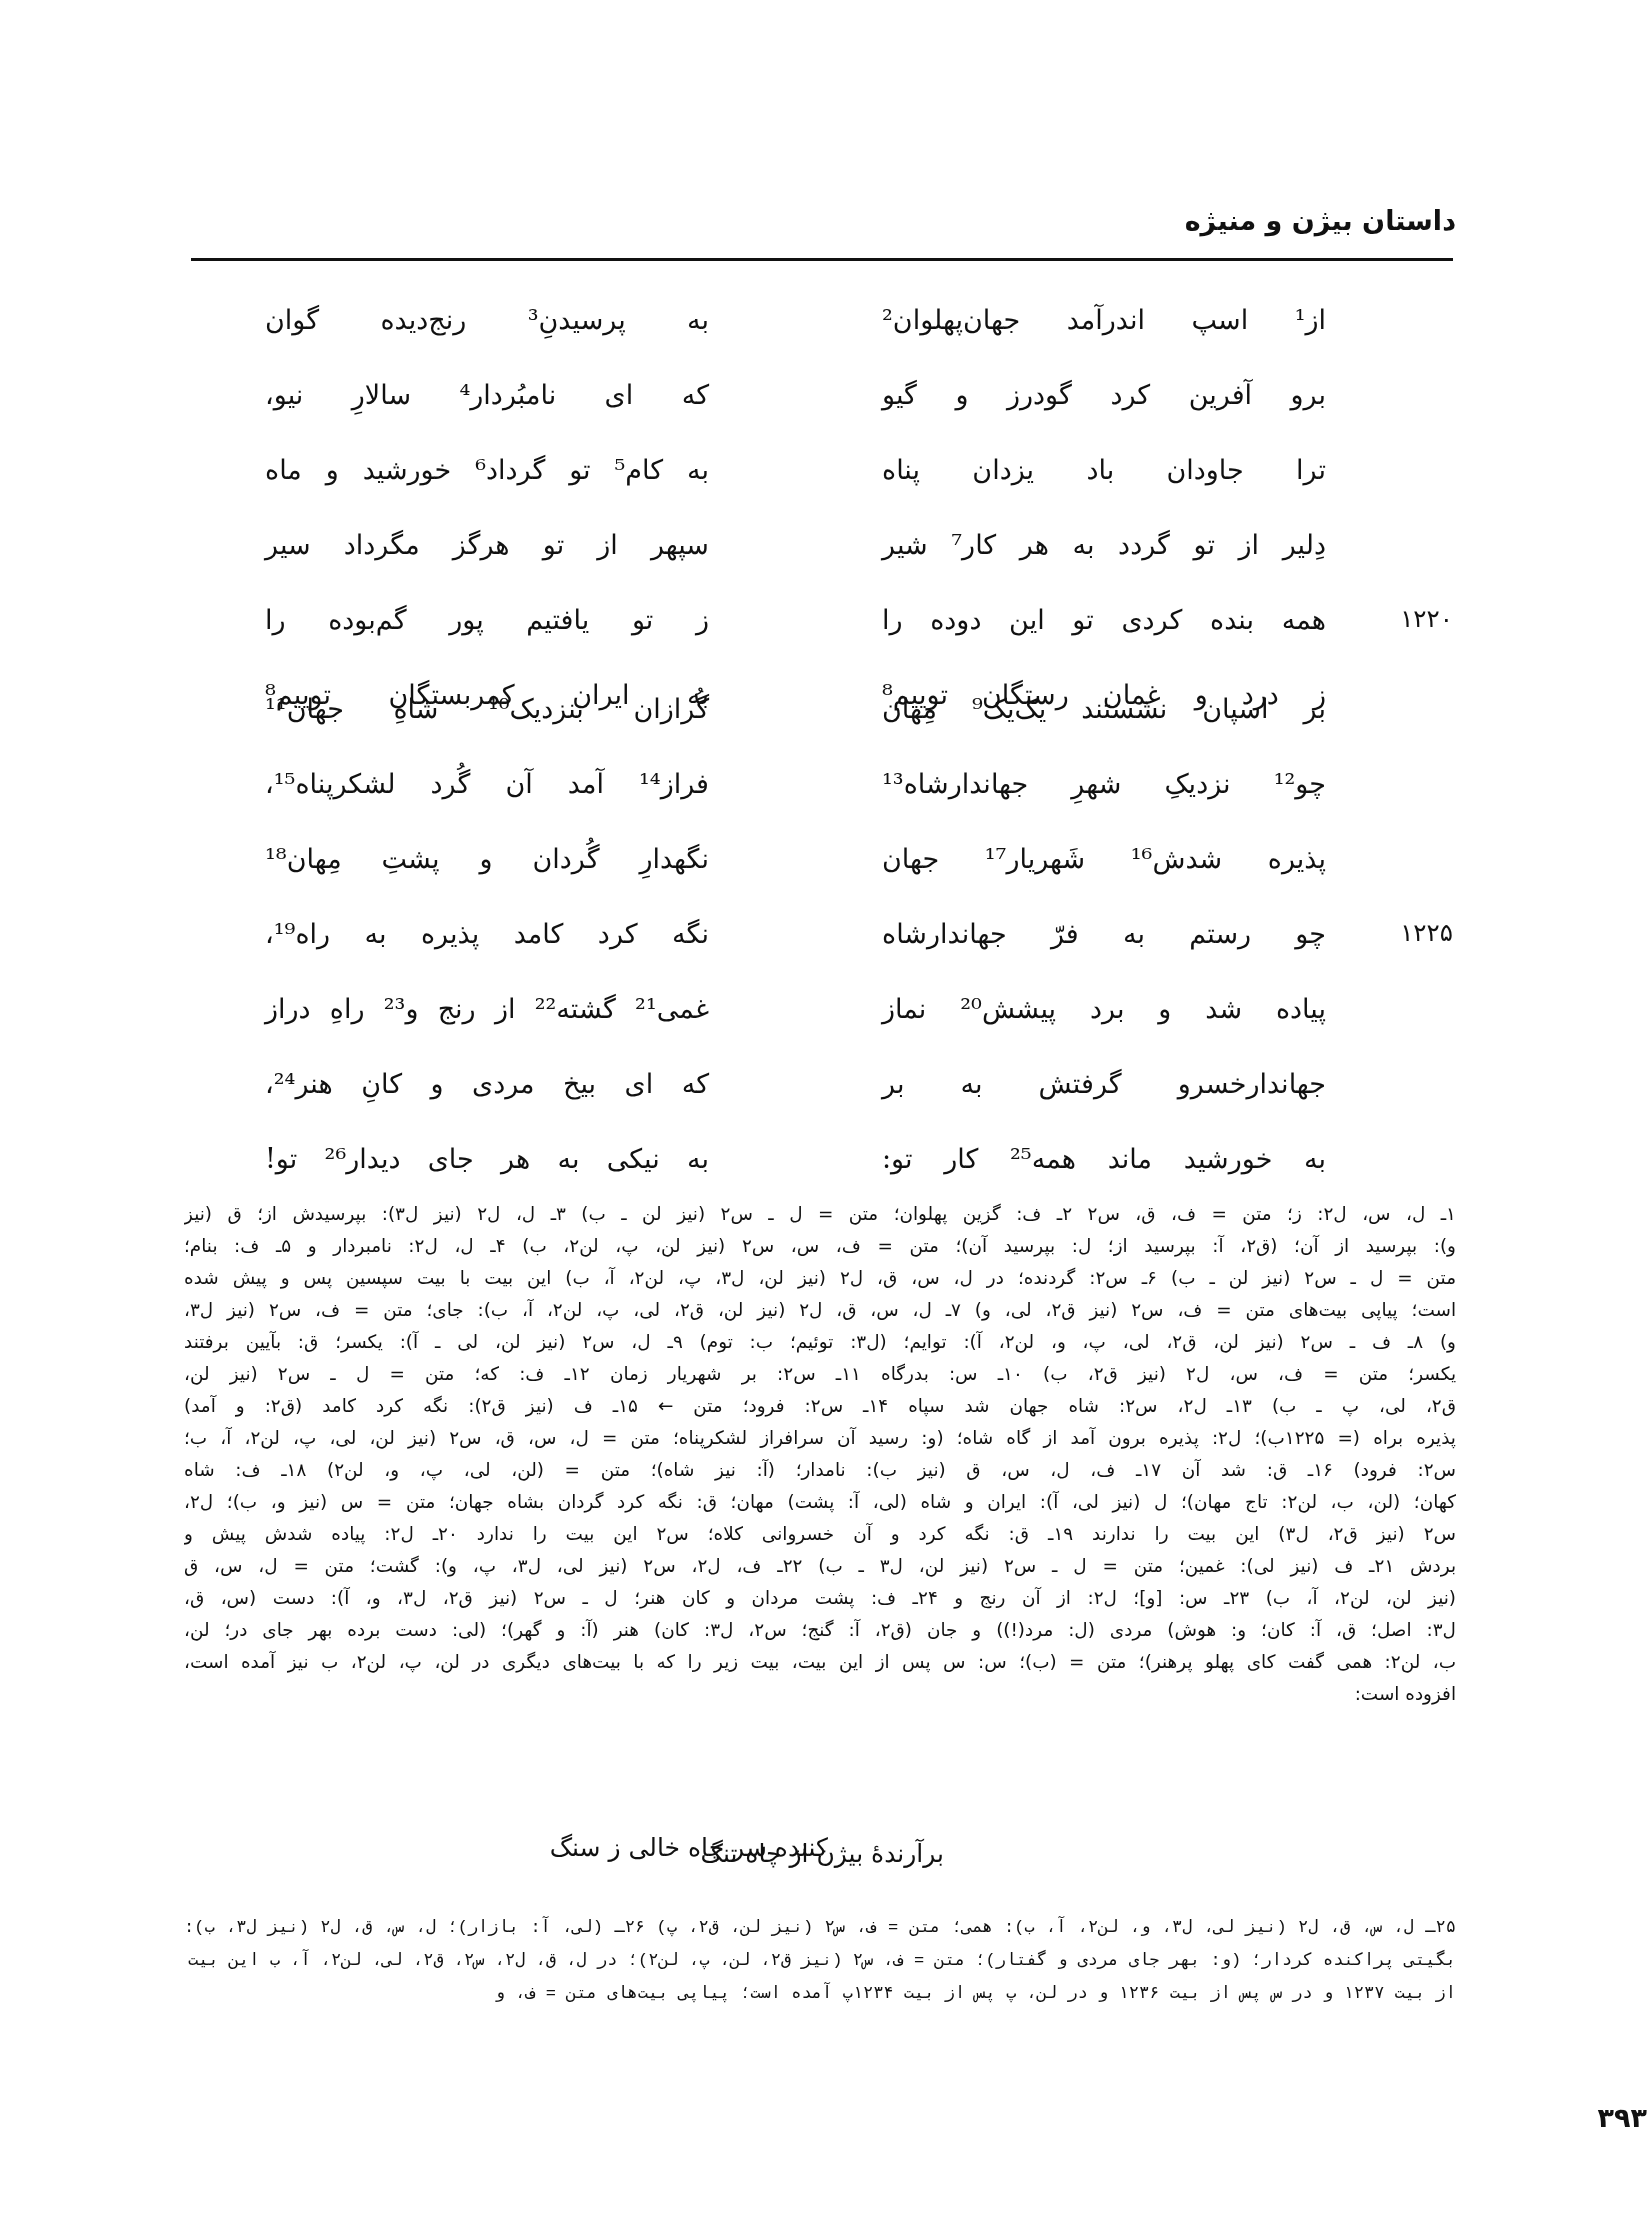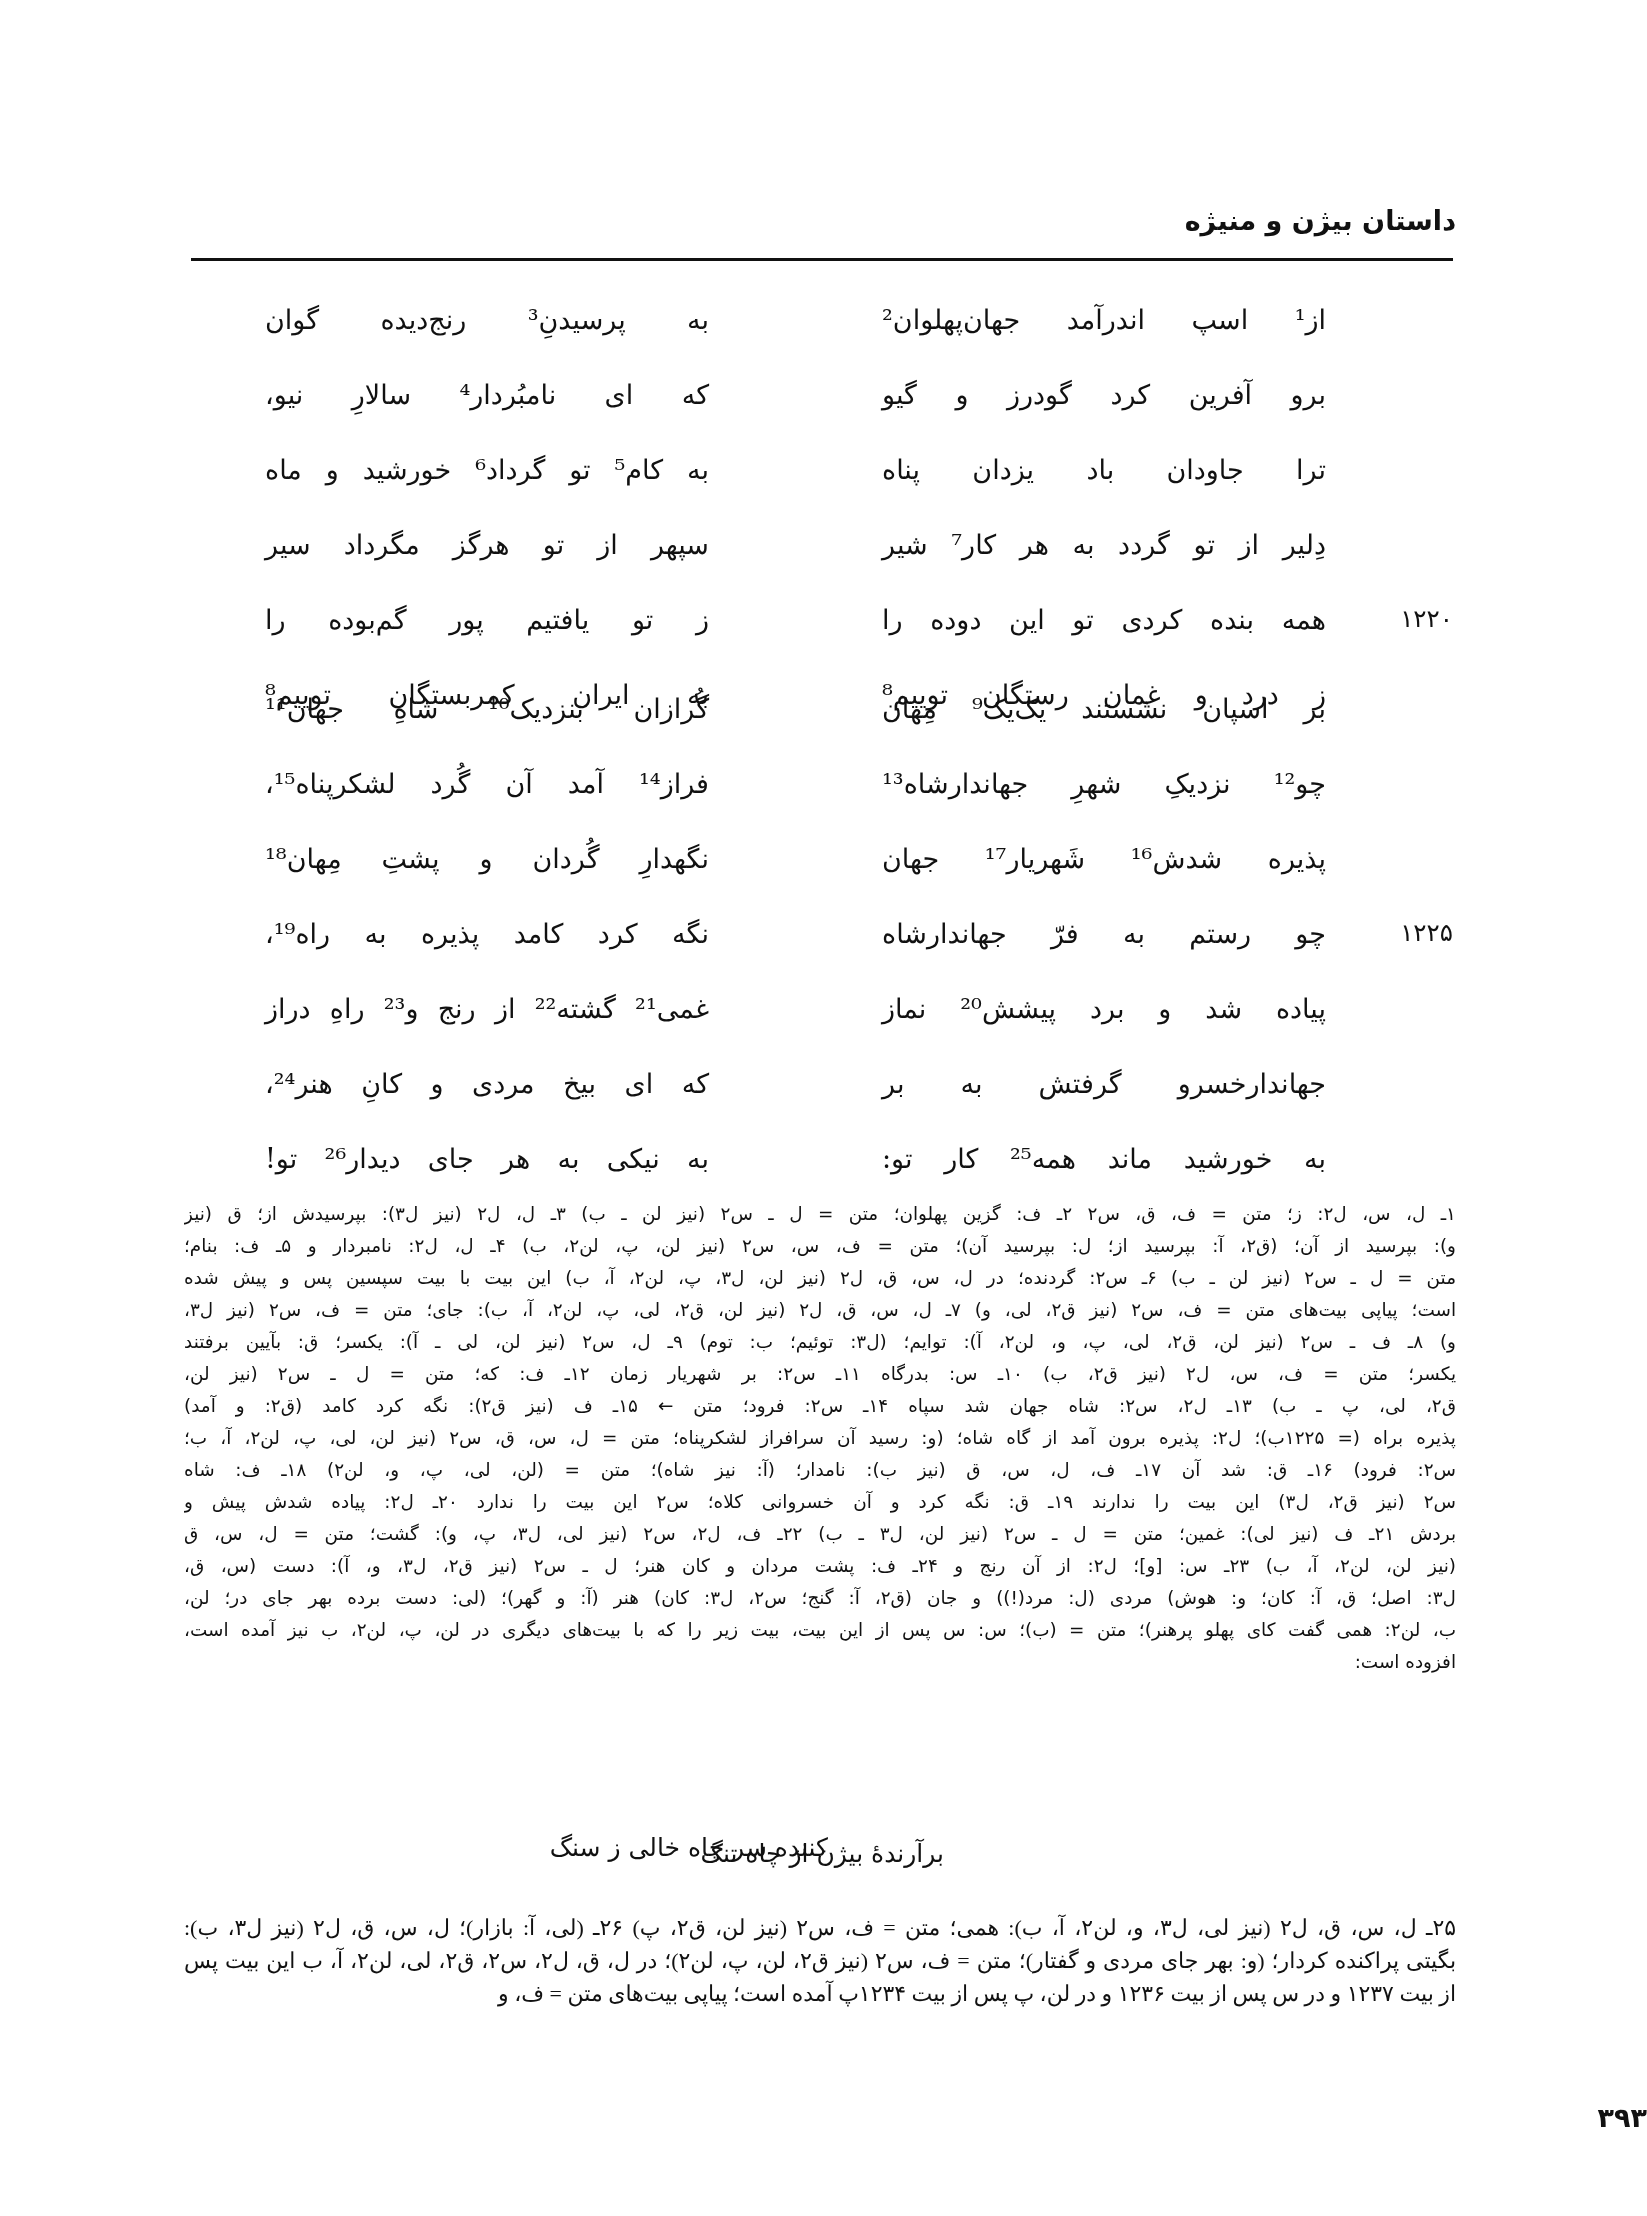--- a/index.html
+++ b/index.html
@@ -33,22 +33,22 @@
     direction: rtl; font-size: 18.4px; line-height: 32px; text-align: justify;
     font-family: "DejaVu Sans", "Liberation Sans", sans-serif;
   }
   .fn-line { display: block; white-space: nowrap; overflow: hidden; text-align: justify; text-align-last: justify; }
   .fn-line.last { text-align-last: right; }
   .added-verse { position: absolute; direction: rtl; font-size: 25px; letter-spacing: 4.1px; white-space: nowrap; margin-top: 10px; }
   .av1 { right: 703px; top: 1829px; }
   .av2 { right: 819px; top: 1823px; }
   .footnotes2 {
     position: absolute; left: 184px; right: 191px; top: 1911px;
-    direction: rtl; font-size: 22px; line-height: 33px;
-    font-family: Liberation Serif, serif;
+    direction: rtl; font-size: 17px; line-height: 33px;
+    font-family: Liberation Mono, monospace;
   }
   .page-number {
     position: absolute; left: 0; width: 1647px; top: 2102px; text-align: right;
     font-size: 27px; font-weight: bold; font-family: "DejaVu Sans", "Liberation Sans", sans-serif;
   }
 </style>
 </head>
 <body>
 
 <div class="page">
@@ -130,20 +130,21 @@
   <div class="footnotes">
     <span class="fn-line">۱ـ ل، س، ل۲: ز؛ متن = ف، ق، س۲      ۲ـ ف: گزین پهلوان؛ متن = ل ـ س۲ (نیز لن ـ ب)      ۳ـ ل، ل۲ (نیز ل۳): بپرسیدش از؛ ق (نیز</span>
     <span class="fn-line">و): بپرسید از آن؛ (ق۲، آ: بپرسید از؛ ل: بپرسید آن)؛ متن = ف، س، س۲ (نیز لن، پ، لن۲، ب)      ۴ـ ل، ل۲: نامبردار و      ۵ـ ف: بنام؛</span>
     <span class="fn-line">متن = ل ـ س۲ (نیز لن ـ ب)      ۶ـ س۲: گردنده؛ در ل، س، ق، ل۲ (نیز لن، ل۳، پ، لن۲، آ، ب) این بیت با بیت سپسین پس و پیش شده</span>
     <span class="fn-line">است؛ پیاپی بیت‌های متن = ف، س۲ (نیز ق۲، لی، و)      ۷ـ ل، س، ق، ل۲ (نیز لن، ق۲، لی، پ، لن۲، آ، ب): جای؛ متن = ف، س۲ (نیز ل۳،</span>
     <span class="fn-line">و)      ۸ـ ف ـ س۲ (نیز لن، ق۲، لی، پ، و، لن۲، آ): توایم؛ (ل۳: توئیم؛ ب: توم)      ۹ـ ل، س۲ (نیز لن، لی ـ آ): یکسر؛ ق: بآیین برفتند</span>
     <span class="fn-line">یکسر؛ متن = ف، س، ل۲ (نیز ق۲، ب)      ۱۰ـ س: بدرگاه      ۱۱ـ س۲: بر شهریار زمان      ۱۲ـ ف: که؛ متن = ل ـ س۲ (نیز لن،</span>
     <span class="fn-line">ق۲، لی، پ ـ ب)      ۱۳ـ ل۲، س۲: شاه جهان شد سپاه      ۱۴ـ س۲: فرود؛ متن ←      ۱۵ـ ف (نیز ق۲): نگه کرد کامد (ق۲: و آمد)</span>
     <span class="fn-line">پذیره براه (= ۱۲۲۵ب)؛ ل۲: پذیره برون آمد از گاه شاه؛ (و: رسید آن سرافراز لشکرپناه؛ متن = ل، س، ق، س۲ (نیز لن، لی، پ، لن۲، آ، ب؛</span>
     <span class="fn-line">س۲: فرود)      ۱۶ـ ق: شد آن      ۱۷ـ ف، ل، س، ق (نیز ب): نامدار؛ (آ: نیز شاه)؛ متن = (لن، لی، پ، و، لن۲)      ۱۸ـ ف: شاه</span>
+    <span class="fn-line">کهان؛ (لن، ب، لن۲: تاج مهان)؛ ل (نیز لی، آ): ایران و شاه (لی، آ: پشت) مهان؛ ق: نگه کرد گردان بشاه جهان؛ متن = س (نیز و، ب)؛ ل۲،</span>
     <span class="fn-line">س۲ (نیز ق۲، ل۳) این بیت را ندارند      ۱۹ـ ق: نگه کرد و آن خسروانی کلاه؛ س۲ این بیت را ندارد      ۲۰ـ ل۲: پیاده شدش پیش و</span>
     <span class="fn-line">بردش      ۲۱ـ ف (نیز لی): غمین؛ متن = ل ـ س۲ (نیز لن، ل۳ ـ ب)      ۲۲ـ ف، ل۲، س۲ (نیز لی، ل۳، پ، و): گشت؛ متن = ل، س، ق</span>
     <span class="fn-line">(نیز لن، لن۲، آ، ب)      ۲۳ـ س: [و]؛ ل۲: از آن رنج و      ۲۴ـ ف: پشت مردان و کان هنر؛ ل ـ س۲ (نیز ق۲، ل۳، و، آ): دست (س، ق،</span>
     <span class="fn-line">ل۳: اصل؛ ق، آ: کان؛ و: هوش) مردی (ل: مرد(!)) و جان (ق۲، آ: گنج؛ س۲، ل۳: کان) هنر (آ: و گهر)؛ (لی: دست برده بهر جای در؛ لن،</span>
     <span class="fn-line">ب، لن۲: همی گفت کای پهلو پرهنر)؛ متن = (ب)؛ س: س پس از این بیت، بیت زیر را که با بیت‌های دیگری در لن، پ، لن۲، ب نیز آمده است،</span>
     <span class="fn-line last">افزوده است:</span>
   </div>
 
   <div class="added-verse av1">برآرندهٔ بیژن از چاه تنگ</div>
   <div class="added-verse av2">کننده سر چاه خالی ز سنگ</div>

